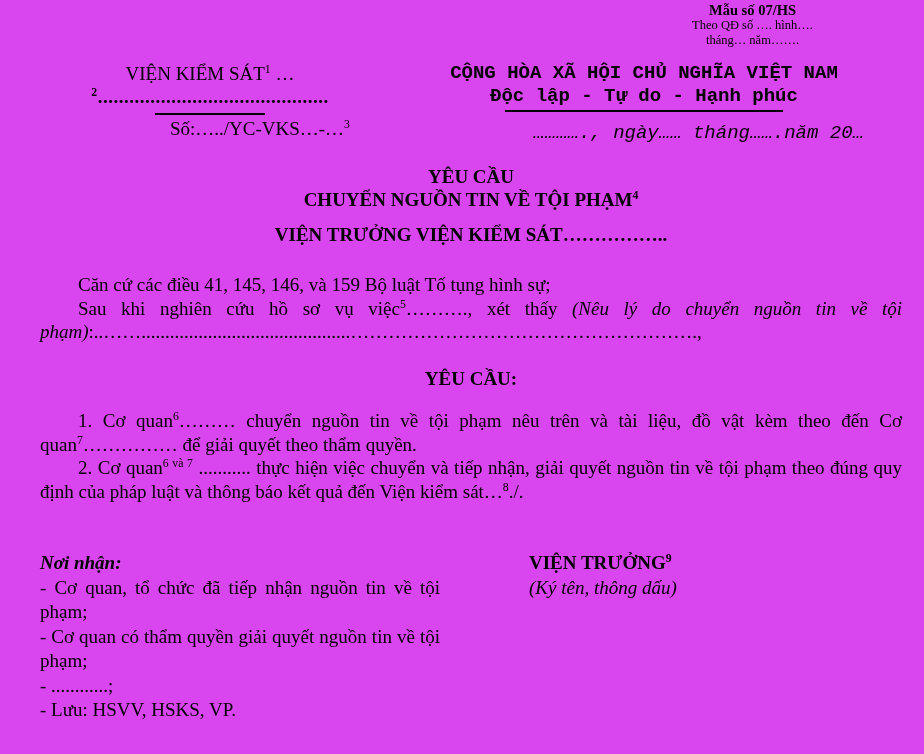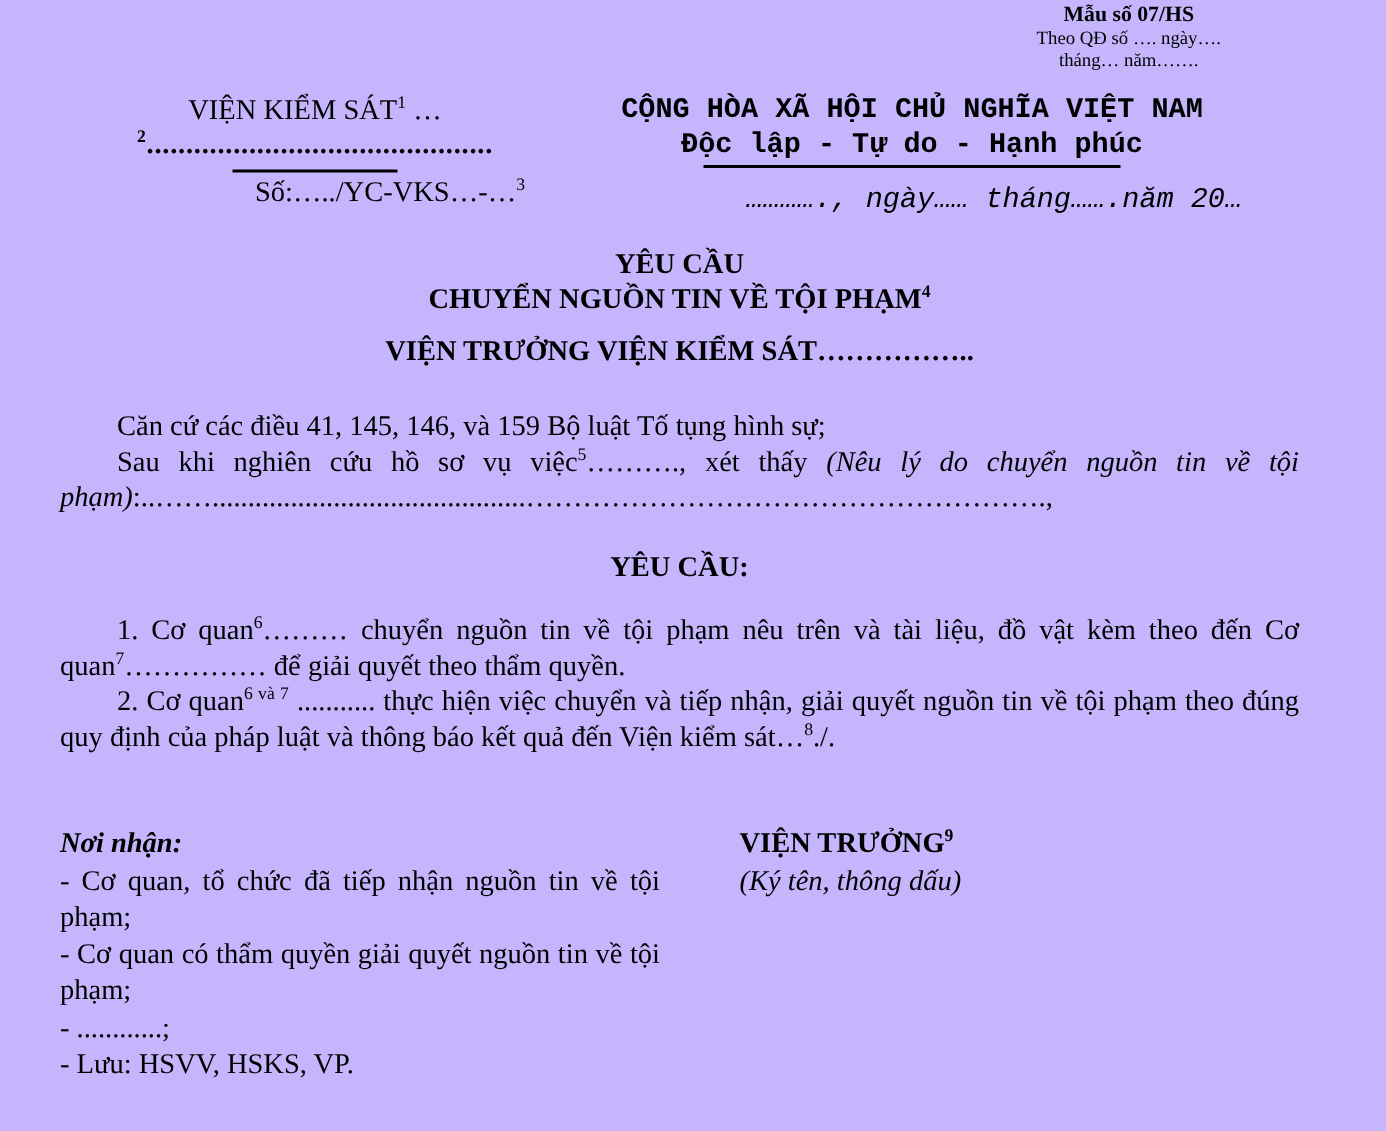--- a/index.html
+++ b/index.html
@@ -1,24 +1,24 @@
 <!DOCTYPE html>
 <html><head>
 <meta charset="utf-8">
 <style>
   html,body { margin:0; padding:0; background:#ffffff; }
   .page {
     position:relative;
     width:924px; height:754px;
     box-sizing:border-box;
-    padding:62px 58px 0 40px;
+    padding:62px 22px 0 40px;
     font-family:"Liberation Serif","DejaVu Serif",serif;
     font-size:19px; color:#000;
     overflow:hidden;
-    background:#c4b5fd;
+    background:#d946ef;
   }
   sup { font-size:0.62em; line-height:0; vertical-align:super; }
   .it { font-style:italic; }
 
   
   .form-ref {
     position:absolute; top:3px; left:645px; width:215px;
     text-align:center; line-height:15px;
   }
   .form-ref .ttl { font-weight:bold; font-size:14.5px; }
@@ -63,21 +63,21 @@
   .sig-title { font-weight:bold; }
   .sig-note { font-style:italic; }
 </style>
 </head>
 <body>
 
 <div class="page">
 
   <div class="form-ref">
     <div class="ttl">Mẫu số 07/HS</div>
-    <div class="sub">Theo QĐ số …. ngày….</div>
+    <div class="sub">Theo QĐ số …. hình….</div>
     <div class="sub">tháng… năm…….</div>
   </div>
 
   <div class="header-row">
     <div class="header-left">
       <div><span>VIỆN KIỂM SÁT</span><sup>1</sup><span> …</span></div>
       <div class="dotted-line"><sup>2</sup><span>............................................</span></div>
       <div class="short-rule"></div>
       <div class="doc-number"><span>Số:…../YC-VKS…-…</span><sup>3</sup></div>
     </div>

